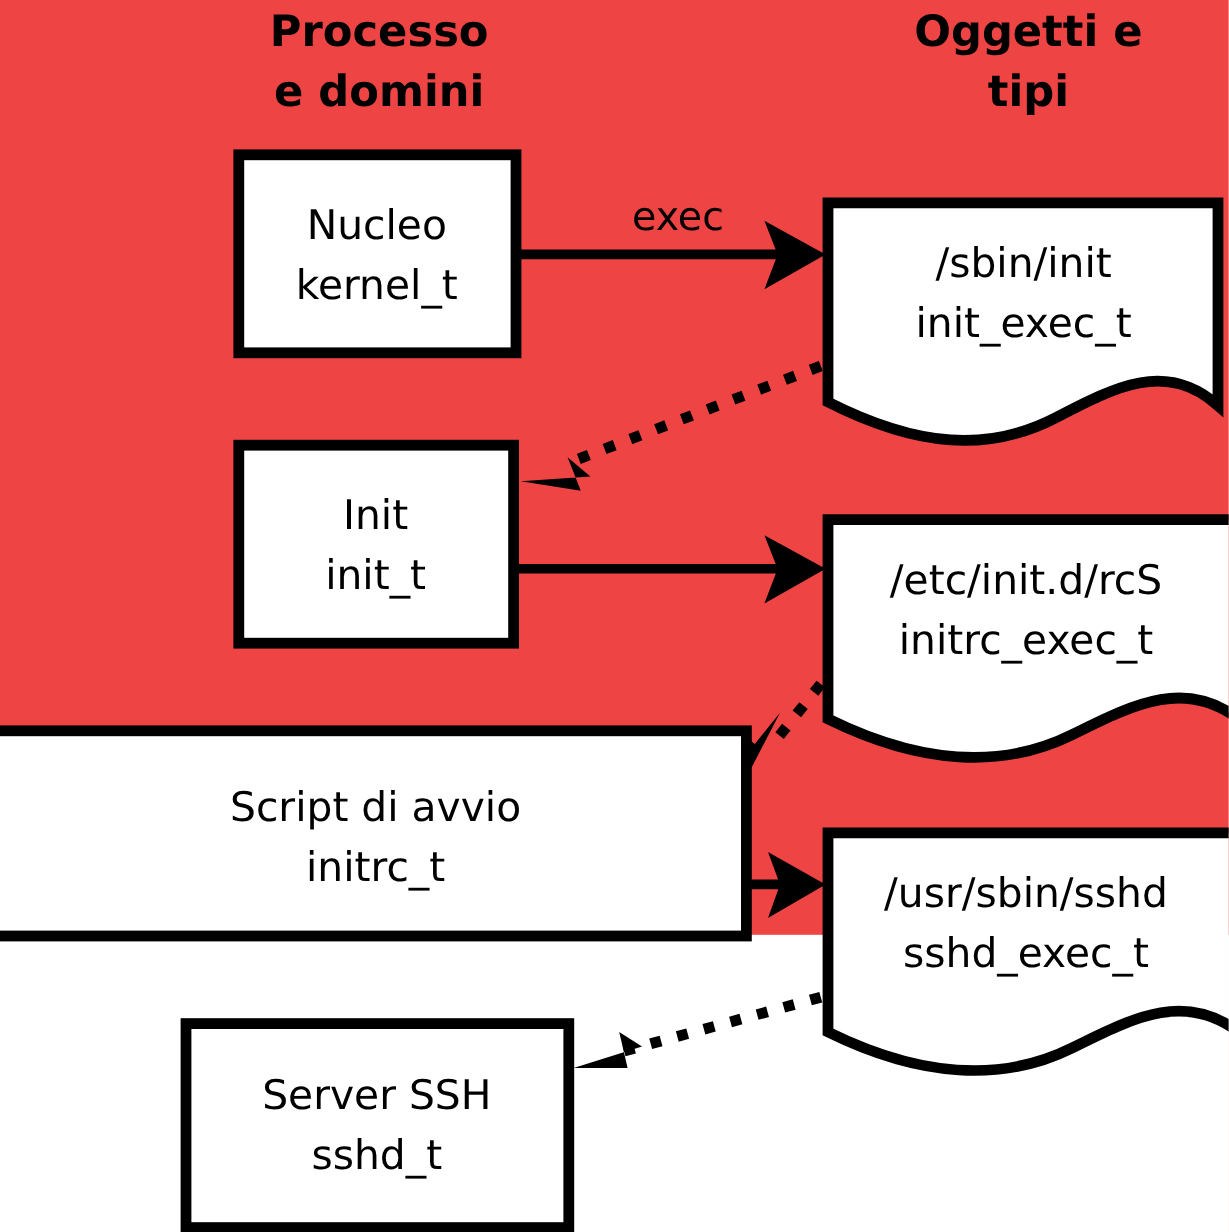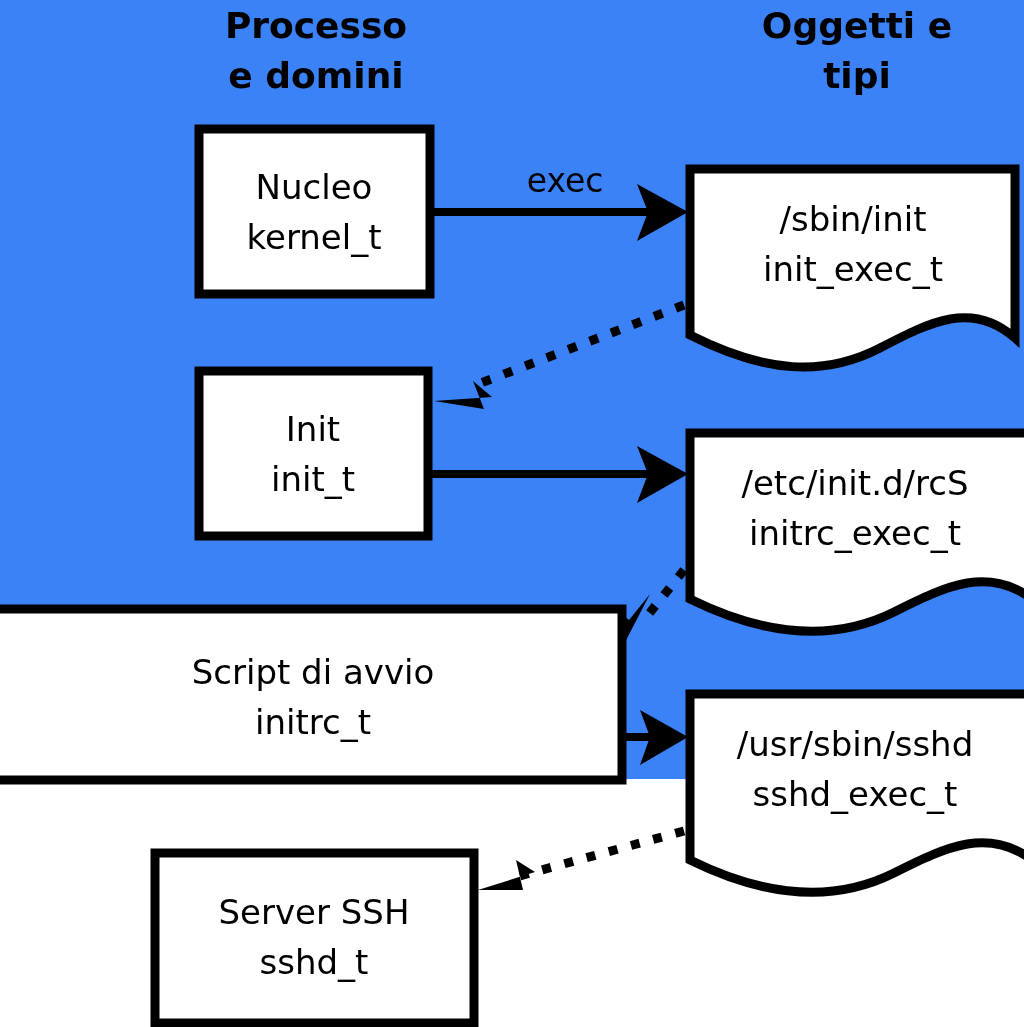--- a/index.html
+++ b/index.html
@@ -10,21 +10,21 @@
   body {
     width: 1024px;
     height: 1027px;
     overflow: hidden;
     font-family: "DejaVu Sans", sans-serif;
   }
   #diagram-root {
     position: relative;
     width: 1024px;
     height: 779px;
-    background: #3b82f6;
+    background: #ef4444;
   }
   svg#diagram-svg {
     position: absolute;
     top: 0;
     left: 0;
     width: 1024px;
     height: 1027px;
     display: block;
   }
   .col-header {

